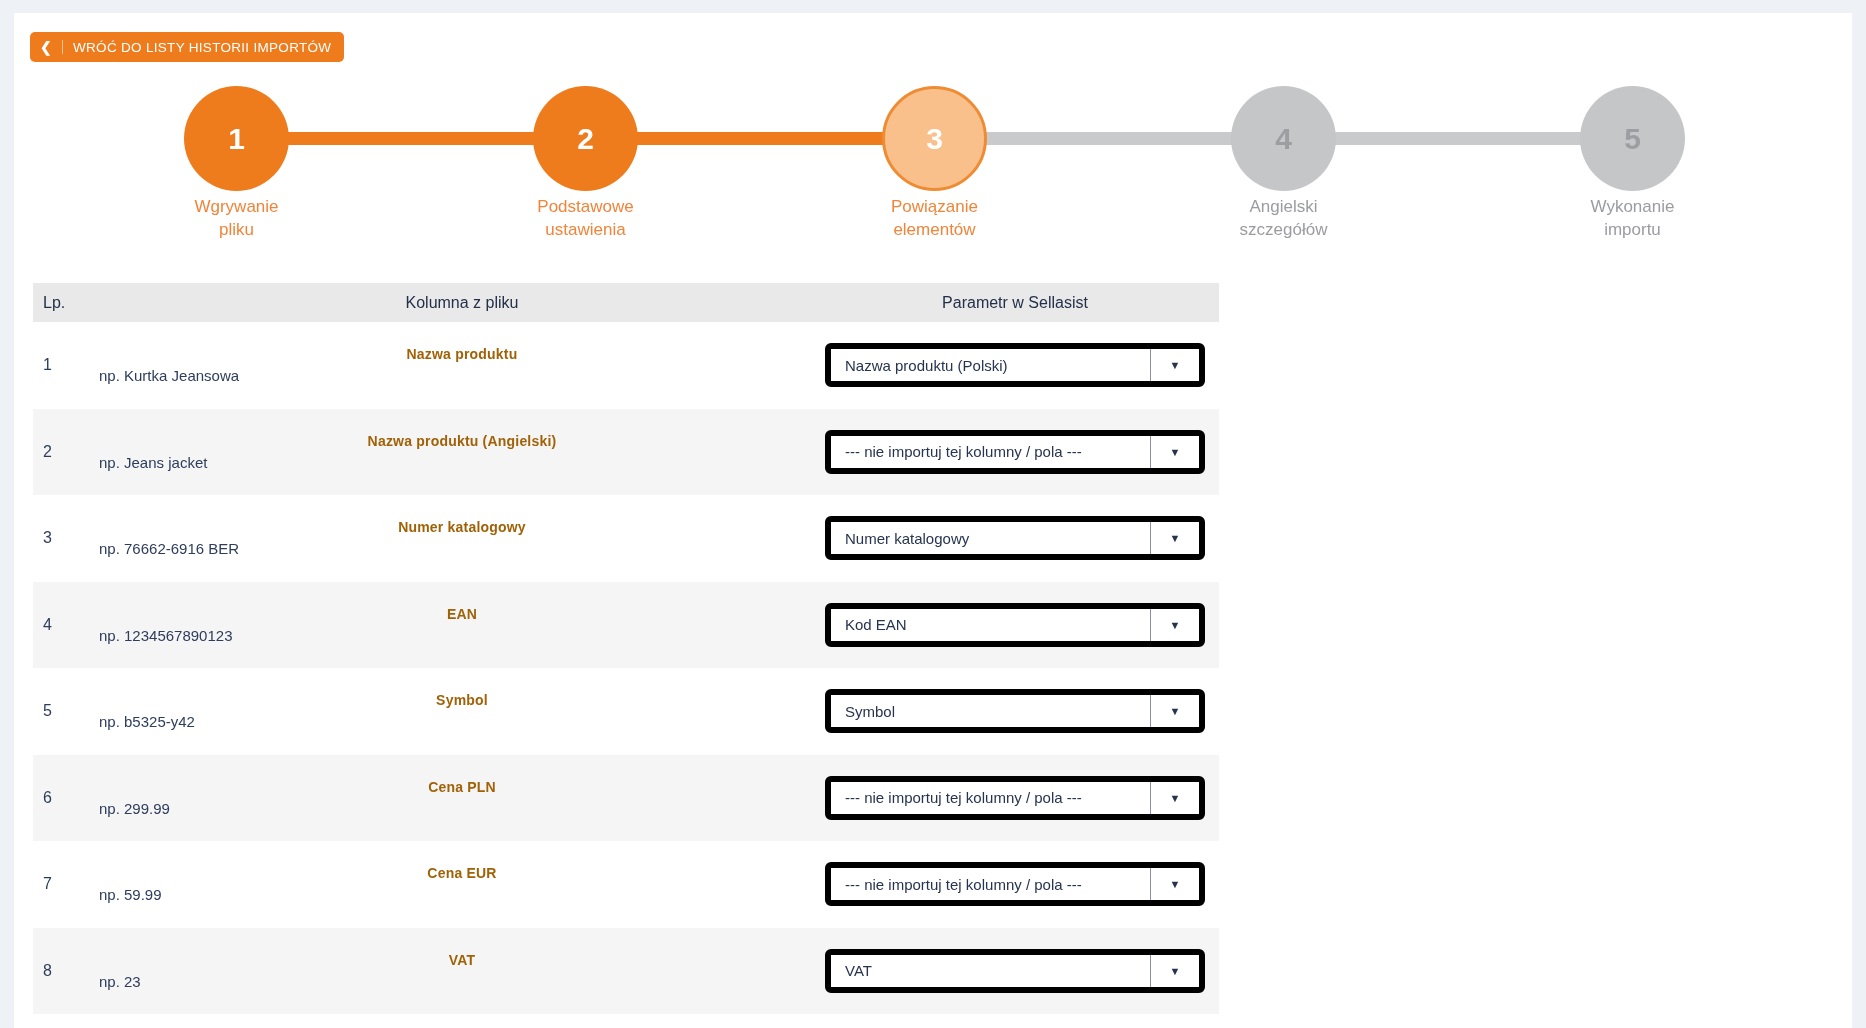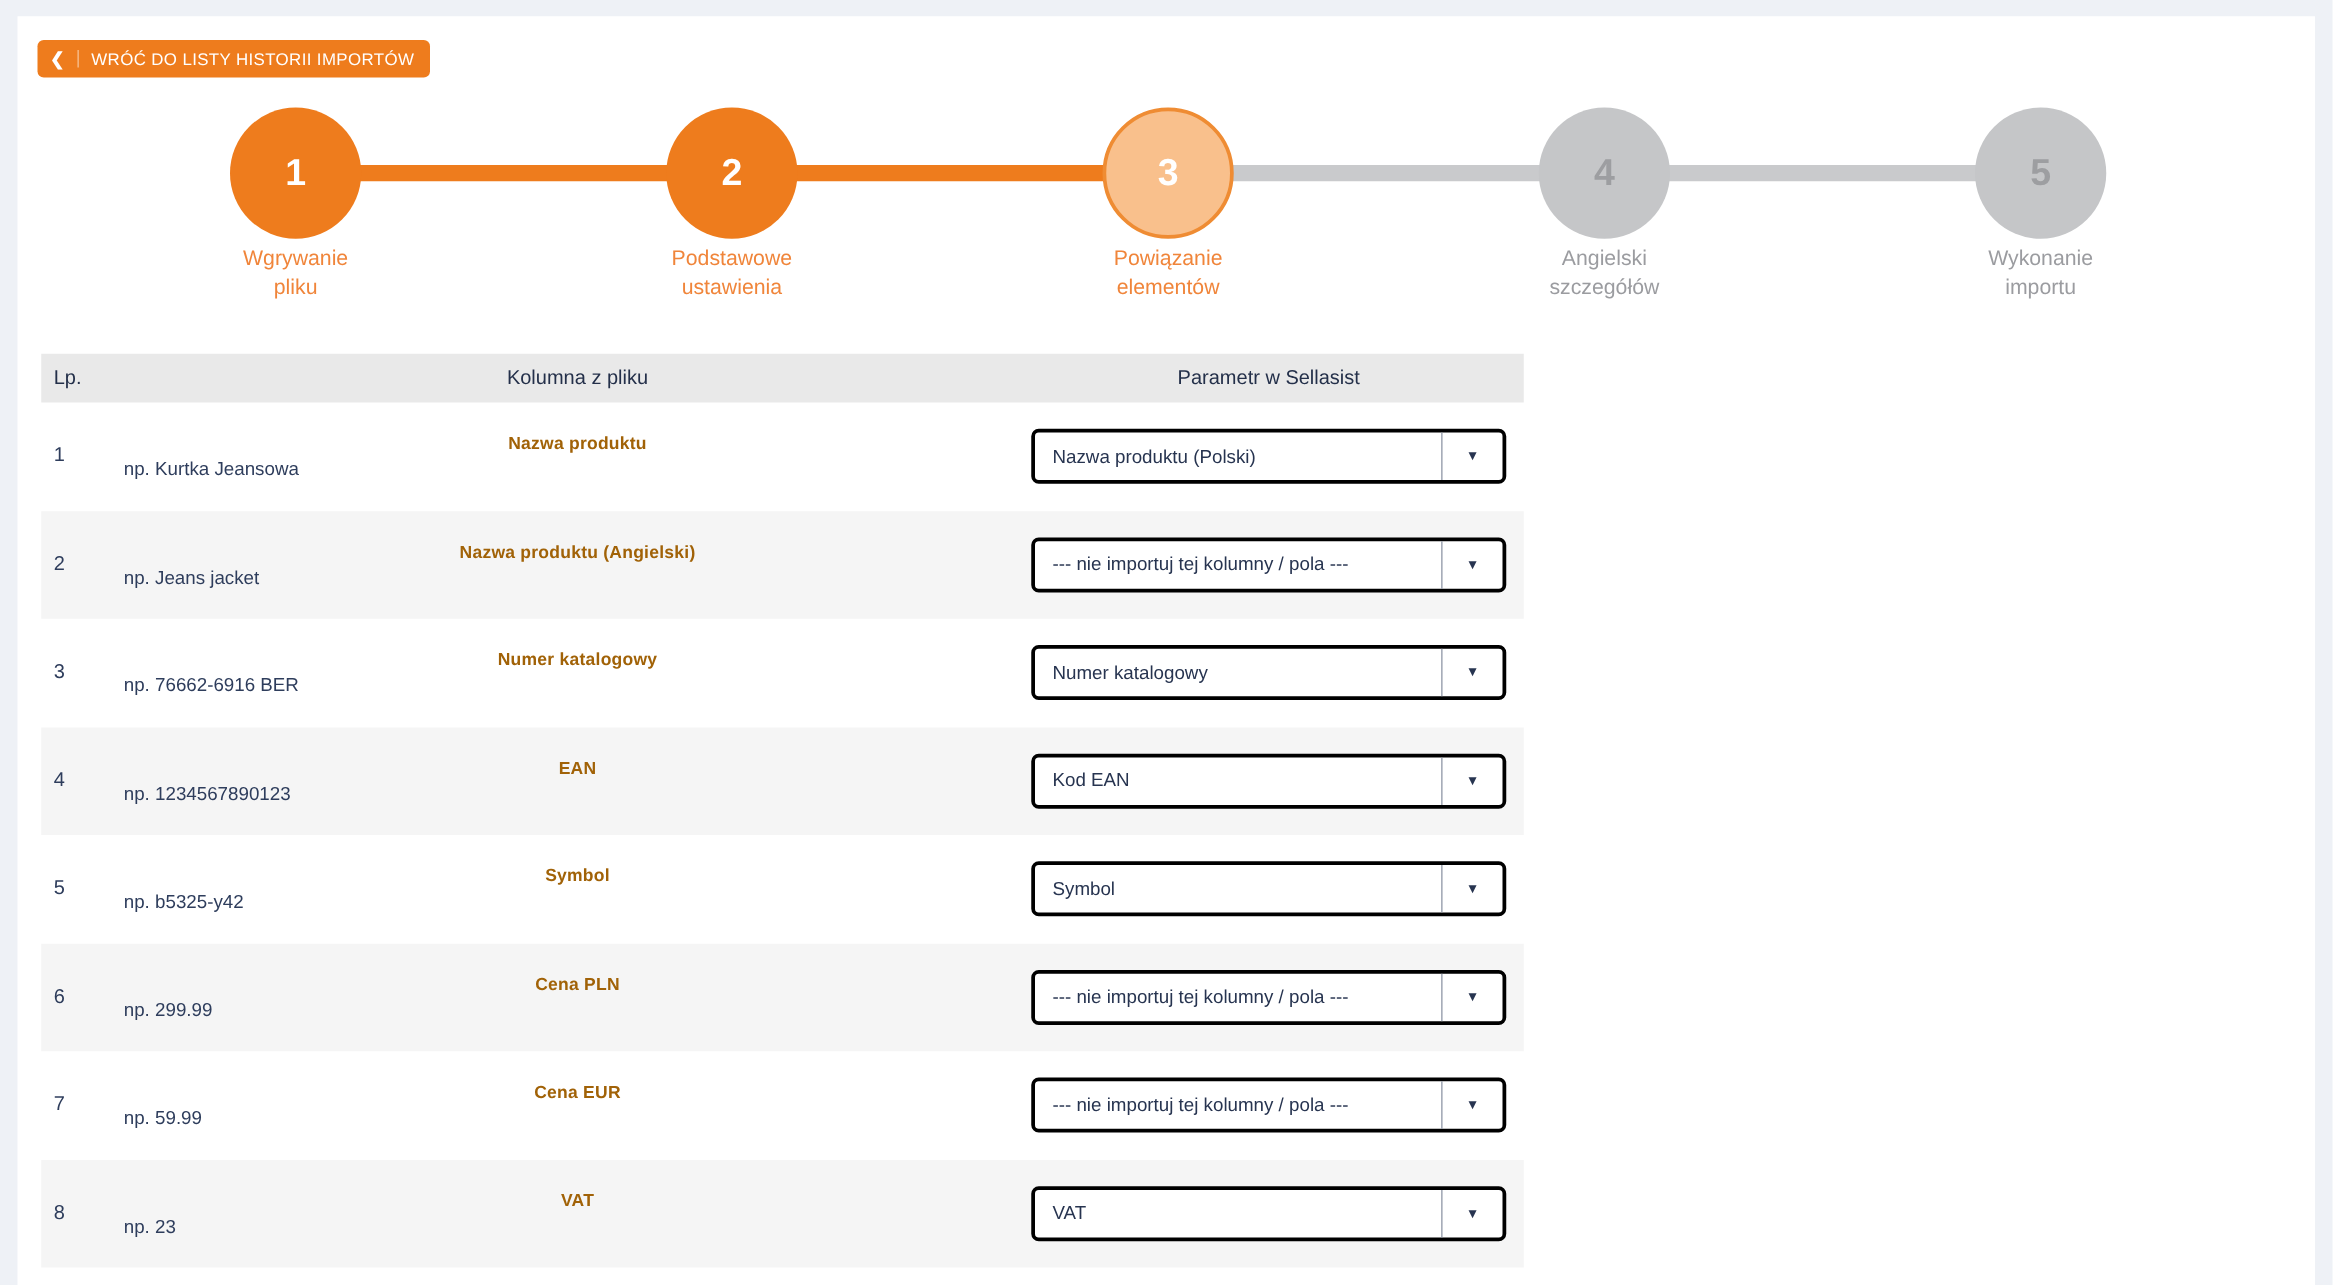--- a/index.html
+++ b/index.html
@@ -61,21 +61,21 @@
   .col-param{width:380px;margin-right:14px;flex-shrink:0;}
   .thead .col-param{text-align:center;}
   .mrow{display:flex;align-items:center;height:86.5px;}
   .mrow.alt{background:#f5f5f5;}
   .lp-num{font-size:16px;color:#2e3d5c;}
   .name-title{font-size:14px;font-weight:bold;color:#a16207;letter-spacing:.2px;text-align:center;}
   .name-ex{font-size:15px;color:#2e3d5c;margin-top:5px;}
 
   .select{
     width:380px;height:44px;background:#fff;
-    border:3px solid #000000;border-radius:6px;
+    border:6px solid #000000;border-radius:6px;
     display:flex;align-items:stretch;box-sizing:border-box;cursor:pointer;
   }
   .sel-text{
     flex:1;display:flex;align-items:center;padding:0 14px;
     font-size:15px;color:#273450;white-space:nowrap;overflow:hidden;
   }
   .caret-box{
     width:48px;display:flex;align-items:center;justify-content:center;
     border-left:1px solid #8b93a3;color:#273450;font-size:11px;
   }

